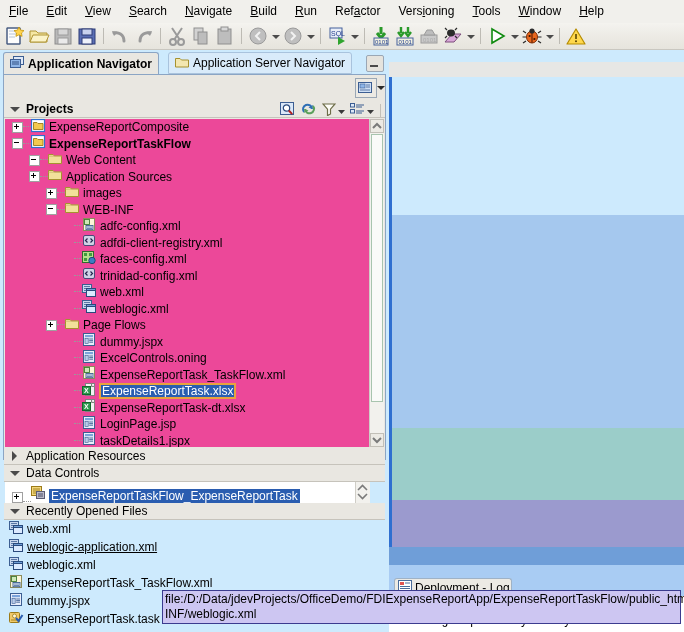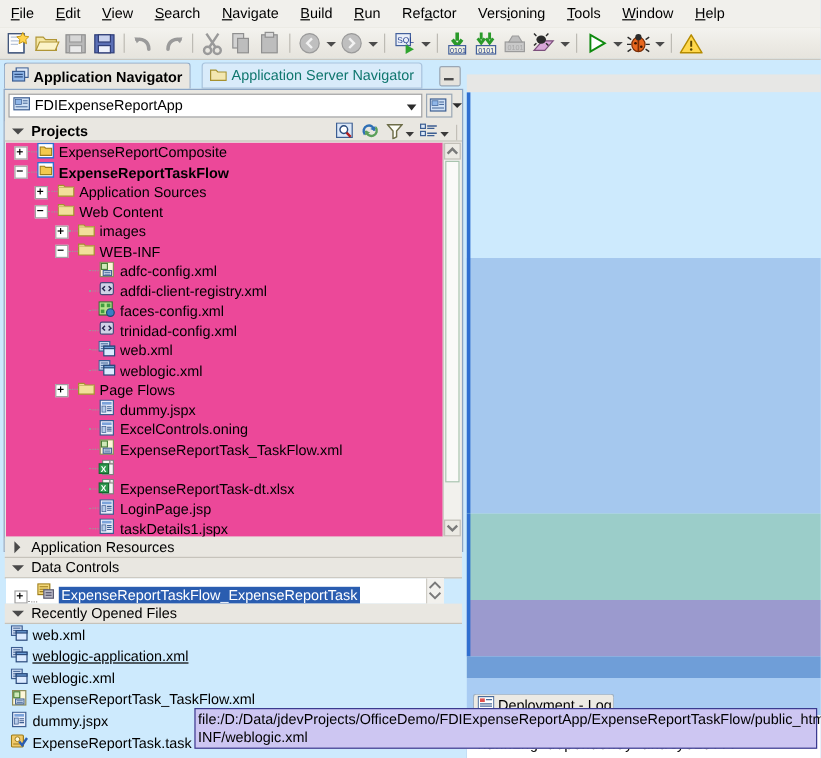--- a/index.html
+++ b/index.html
@@ -57,21 +57,21 @@
     display:flex;align-items:center;padding:0 6px;font-size:12px;white-space:nowrap;
   }
   .dtab.active{
     left:0;background:#e9e7e1;
     border:1px solid #8ba5c4;border-bottom:none;
     border-radius:3px 3px 0 0;font-weight:bold;align-items:center;
   }
   .dtab.inactive{
     left:165px;background:#d9ebfa;
     border:1px solid #a9c3dd;border-bottom:1px solid #a9c3dd;
-    border-radius:3px 3px 0 0;color:#0f766e;
+    border-radius:3px 3px 0 0;color:#000000;
   }
   .minbtn{
     position:absolute;right:2px;top:3px;width:16px;height:15px;
     background:#e5e3dd;border:1px solid #9aa7b5;border-radius:2px;
   }
   .minbtn:after{
     content:"";position:absolute;left:3px;top:9px;width:8px;height:2px;background:#4a4a4a;
   }
   #navbody{
     position:absolute;left:0;top:22px;width:383px;height:386px;
@@ -379,31 +379,20 @@
           <path d="M0.5 2.5 h4.5 l1.5 1.5 h7 v7 h-13 z" fill="#f3e7b0" stroke="#a6912f"></path>
         </svg>
       </span>
       <span>Application Server Navigator</span>
     </div>
     <div class="minbtn"></div>
   </div>
 
   <div id="navbody">
 
-    <div id="appcombo">
-      <span class="ic" style="margin-right:4px;">
-        <svg width="14" height="13" viewBox="0 0 14 13">
-          <rect x="0.5" y="1.5" width="13" height="10" fill="#cfe0f5" stroke="#3c5e92"></rect>
-          <rect x="2" y="3" width="5" height="4" fill="#8fb6e8" stroke="#3c5e92" stroke-width=".6"></rect>
-          <path d="M8 4 h4 M8 6 h4 M2 9 h10" stroke="#3c5e92" stroke-width=".8"></path>
-        </svg>
-      </span>
-      <span>FDIExpenseReportApp</span>
-      <span class="caret"></span>
-    </div>
     <div id="appbtn">
       <svg width="16" height="14" viewBox="0 0 16 14" style="margin:2px 0 0 2px;">
         <rect x="0.5" y="1.5" width="13" height="10" fill="#cfe0f5" stroke="#3c5e92"></rect>
         <rect x="2" y="3" width="5" height="4" fill="#8fb6e8" stroke="#3c5e92" stroke-width=".6"></rect>
         <path d="M8 4 h4 M8 6 h4 M2 9 h10" stroke="#3c5e92" stroke-width=".8"></path>
       </svg>
     </div>
     <div id="appbtn2"></div>
 
     <div class="sec" style="top:26px;font-weight:bold;">
@@ -467,37 +456,37 @@
           <span class="exp"></span>
           <span class="dots" style="width: 8px;"></span>
           <span class="ic"><svg width="15" height="14" viewBox="0 0 15 14">
               <rect x="0.5" y="0.5" width="13" height="12" fill="#fff" stroke="#2f6fd0" stroke-width="1.2"></rect>
               <path d="M2.5 3.5 h3.5 l1 1 h5 v6 h-9.5 z" fill="#f3c94e" stroke="#9c7b18" stroke-width=".9"></path>
             </svg></span>
           <span class="tx" style="font-weight: bold;">ExpenseReportTaskFlow</span>
         </div>
         <div class="row">
           <span class="ind" style="width: 24px;"></span>
-          <span class="exp plus"></span>
+          <span class="exp"></span>
           <span class="dots" style="width: 8px;"></span>
           <span class="ic"><svg width="15" height="14" viewBox="0 0 15 14">
               <path d="M0.5 2.5 h4.5 l1.3 1.4 h7.2 v7.6 h-13 z" fill="#f2e09a" stroke="#a6912f"></path>
               <path d="M0.5 4.2 h13" stroke="#c9b768" stroke-width=".8"></path>
             </svg></span>
-          <span class="tx">Application Sources</span>
+          <span class="tx">Web Content</span>
         </div>
         <div class="row">
           <span class="ind" style="width: 24px;"></span>
-          <span class="exp"></span>
+          <span class="exp plus"></span>
           <span class="dots" style="width: 8px;"></span>
           <span class="ic"><svg width="15" height="14" viewBox="0 0 15 14">
               <path d="M0.5 2.5 h4.5 l1.3 1.4 h7.2 v7.6 h-13 z" fill="#f2e09a" stroke="#a6912f"></path>
               <path d="M0.5 4.2 h13" stroke="#c9b768" stroke-width=".8"></path>
             </svg></span>
-          <span class="tx">Web Content</span>
+          <span class="tx">Application Sources</span>
         </div>
         <div class="row">
           <span class="ind" style="width: 41px;"></span>
           <span class="exp plus"></span>
           <span class="dots" style="width: 8px;"></span>
           <span class="ic"><svg width="15" height="14" viewBox="0 0 15 14">
               <path d="M0.5 2.5 h4.5 l1.3 1.4 h7.2 v7.6 h-13 z" fill="#f2e09a" stroke="#a6912f"></path>
               <path d="M0.5 4.2 h13" stroke="#c9b768" stroke-width=".8"></path>
             </svg></span>
           <span class="tx">images</span>
@@ -630,20 +619,21 @@
         <div class="row">
           <span class="ind" style="width: 58px;"></span>
           <span class="ind" style="width: 11px;"></span>
           <span class="dots" style="width: 8px;"></span>
           <span class="ic"><svg width="15" height="14" viewBox="0 0 15 14">
               <rect x="3.5" y="0.5" width="9" height="12" fill="#f4f4f4" stroke="#808080"></rect>
               <path d="M9.5 0.5 v3 h3" fill="#e0e0e0" stroke="#808080"></path>
               <rect x="0.5" y="3.5" width="8" height="8" fill="#2f9a4f" stroke="#15662f"></rect>
               <text x="2" y="10" font-size="7" fill="#fff" font-family="sans-serif" font-weight="bold">X</text>
             </svg></span>
+          <span class="tx sel box">ExpenseReportTask.xlsx</span>
         </div>
         <div class="row">
           <span class="ind" style="width: 58px;"></span>
           <span class="ind" style="width: 11px;"></span>
           <span class="dots" style="width: 8px;"></span>
           <span class="ic"><svg width="15" height="14" viewBox="0 0 15 14">
               <rect x="3.5" y="0.5" width="9" height="12" fill="#f4f4f4" stroke="#808080"></rect>
               <path d="M9.5 0.5 v3 h3" fill="#e0e0e0" stroke="#808080"></path>
               <rect x="0.5" y="3.5" width="8" height="8" fill="#2f9a4f" stroke="#15662f"></rect>
               <text x="2" y="10" font-size="7" fill="#fff" font-family="sans-serif" font-weight="bold">X</text>

